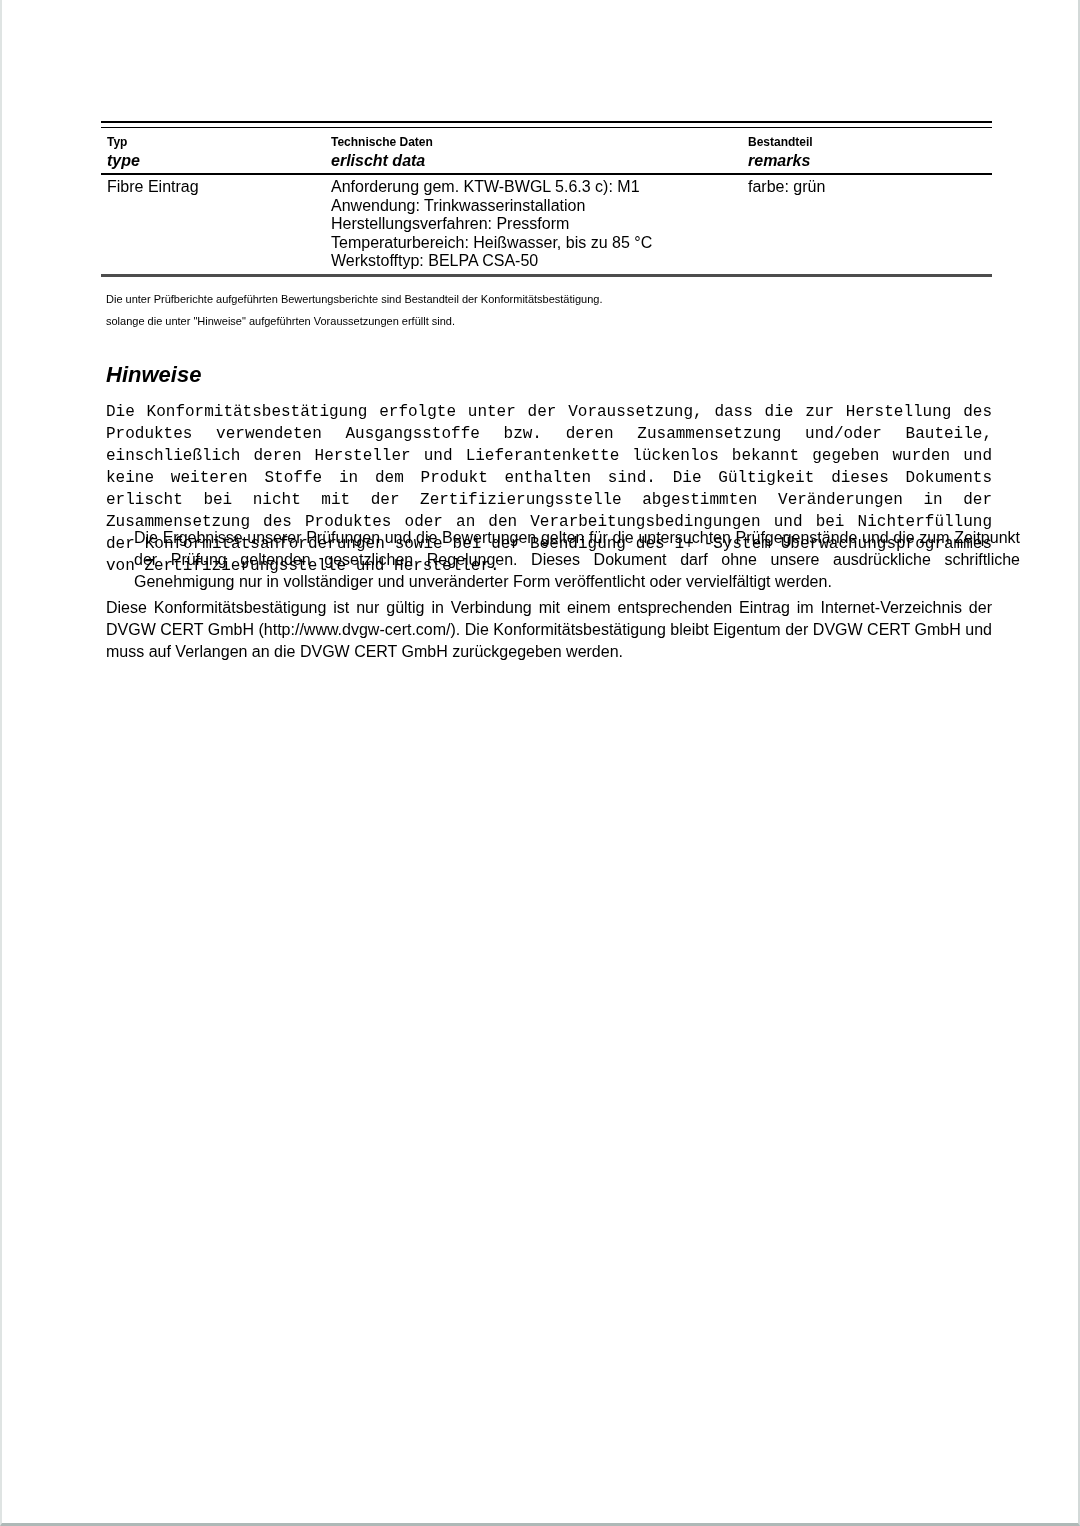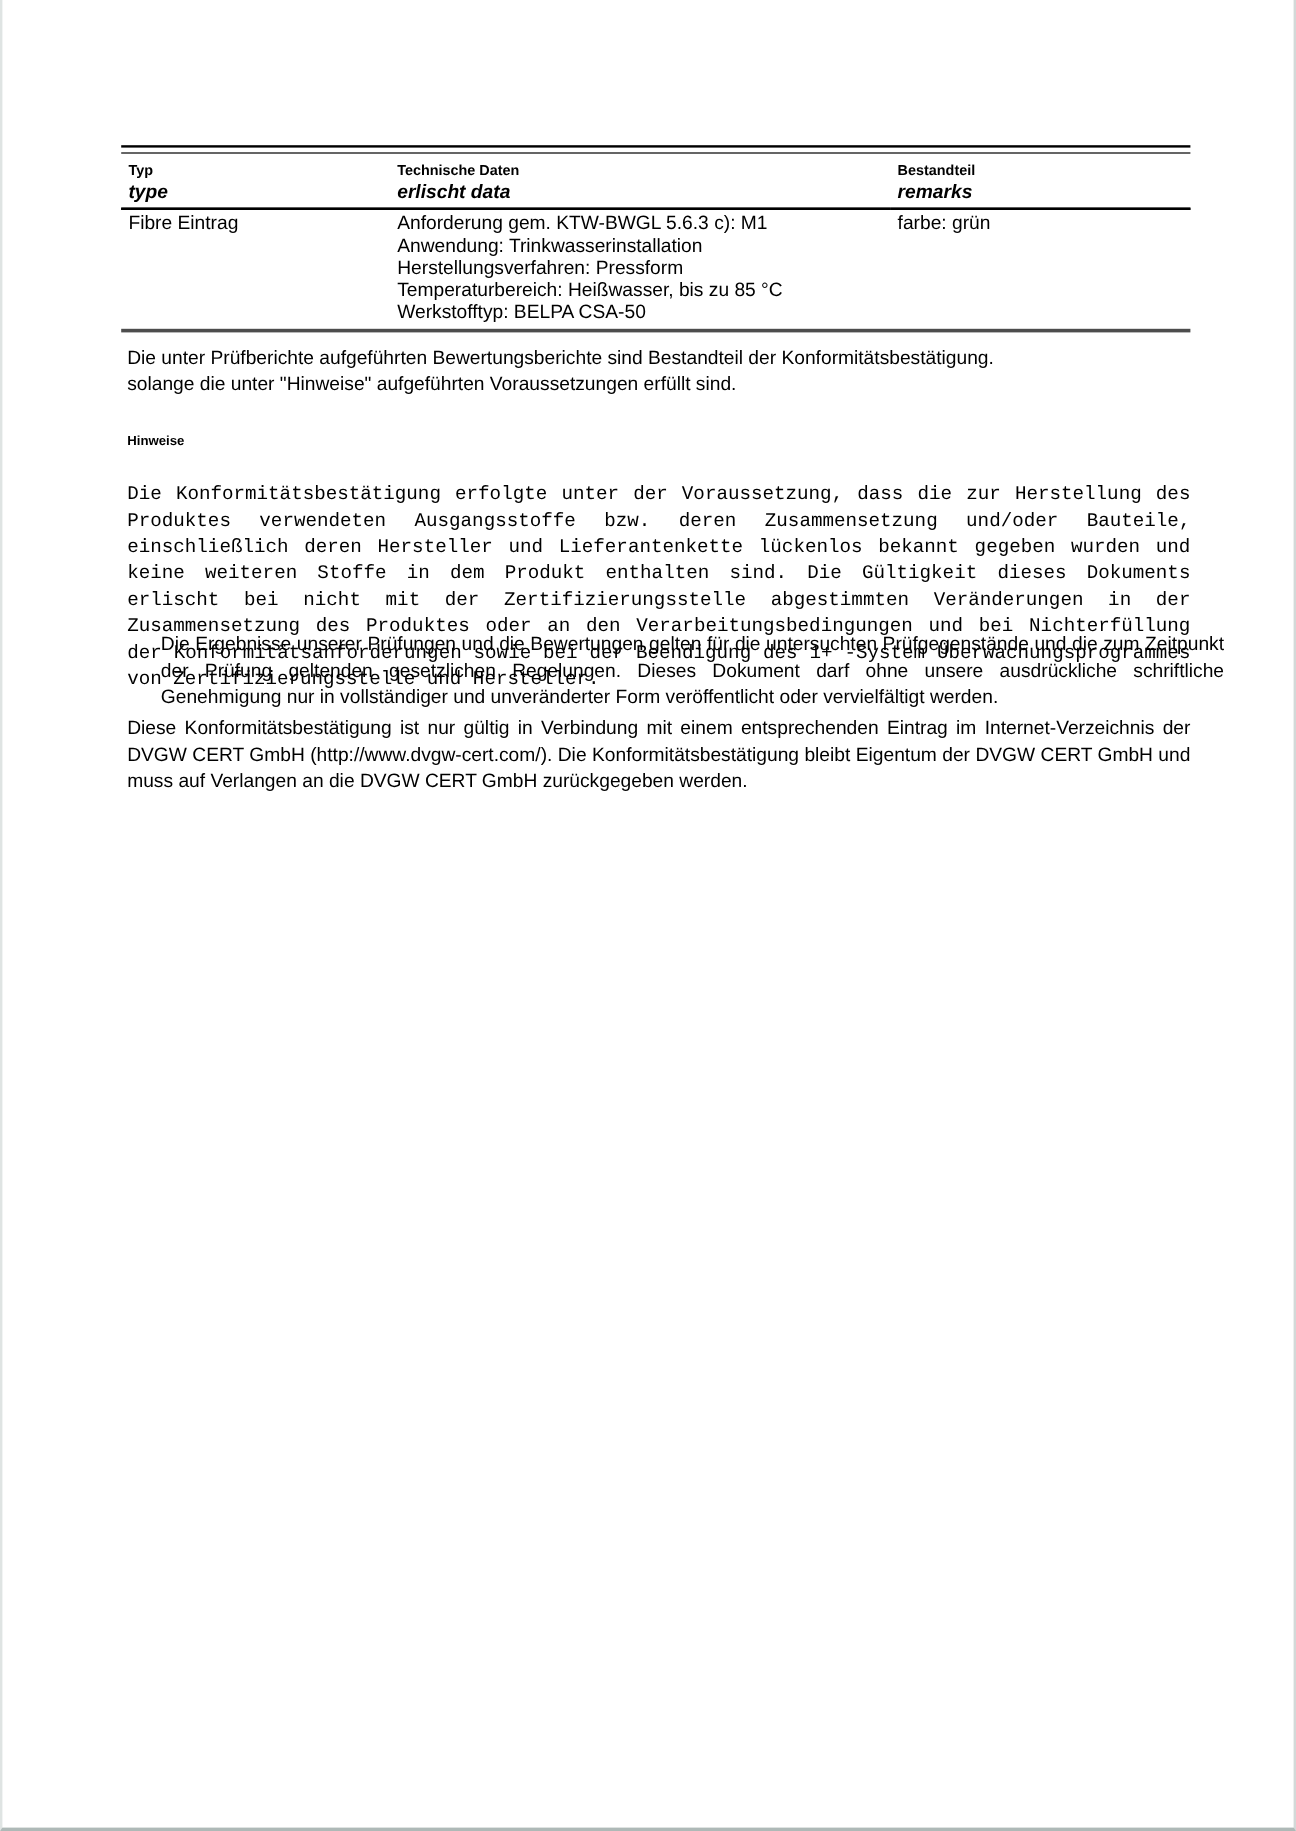--- a/index.html
+++ b/index.html
@@ -65,29 +65,30 @@
     font-size: 16px;
     line-height: 18.5px;
   }
 
   
   .intro {
     position: absolute;
     left: 104px;
     width: 886px;
     top: 288px;
-    font-size: 16px;
+    font-size: 11px;
     line-height: 22px;
   }
   .hinweise-title {
     position: absolute;
     left: 104px;
     top: 362px;
-    font-size: 11px;
+    font-size: 22px;
     font-weight: bold;
+    font-style: italic;
   }
   .para {
     position: absolute;
     left: 104px;
     width: 886px;
     margin: 0;
     font-size: 16px;
     line-height: 22px;
     text-align: justify;
   }

